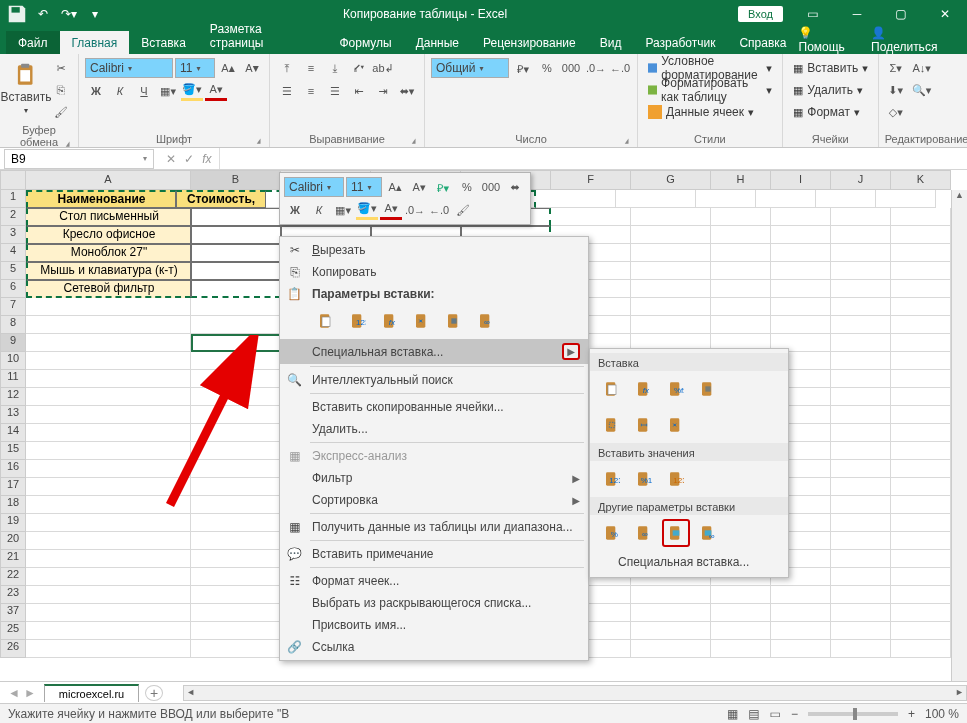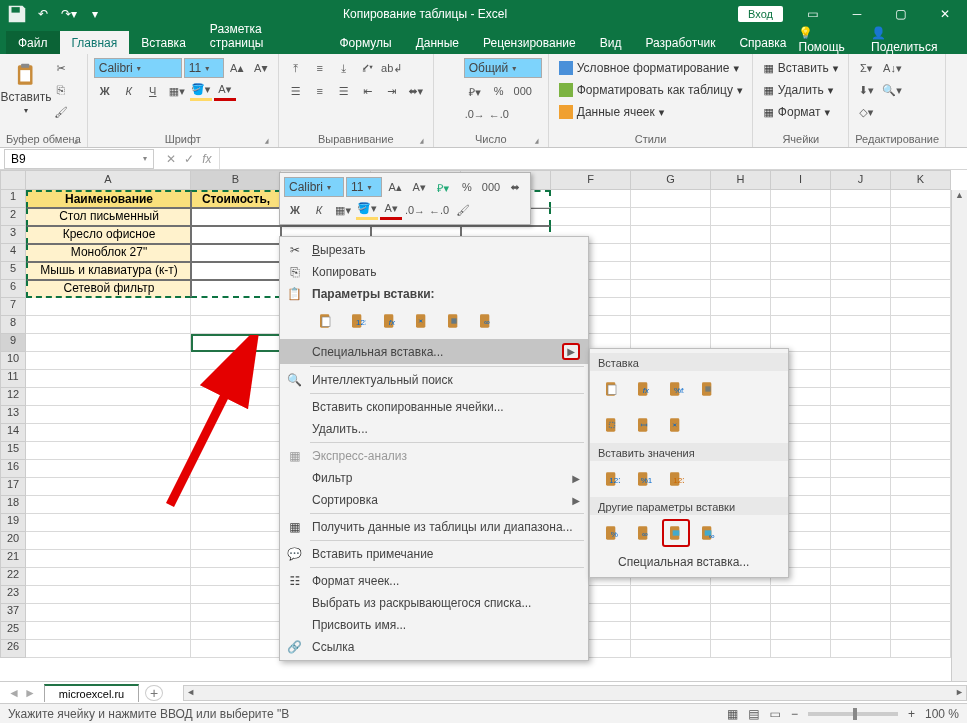--- a/index.html
+++ b/index.html
@@ -205,21 +205,21 @@
         <span class="smallbtn">☰</span>
         <span class="smallbtn">⇤</span>
         <span class="smallbtn">⇥</span>
         <span class="smallbtn">⬌▾</span>
       </div>
     </div>
     <div class="group-label group-dialog">Выравнивание</div>
   </div>
 
   <div class="group">
-    <div class="group-content" style="flex-direction:column;gap:3px;margin-left:24px;">
+    <div class="group-content" style="flex-direction:row;gap:3px;">
       <div class="combo" style="width:78px">
           <span>Общий</span>
           <span class="dd">▾</span>
         </div>
       <div class="btnrow">
         <span class="smallbtn">₽▾</span>
         <span class="smallbtn">%</span>
         <span class="smallbtn">000</span>
       </div>
       <div class="btnrow">
@@ -294,21 +294,21 @@
       <div class="colh" style="width: 80px;">F</div>
       <div class="colh" style="width: 80px;">G</div>
       <div class="colh" style="width: 60px;">H</div>
       <div class="colh" style="width: 60px;">I</div>
       <div class="colh" style="width: 60px;">J</div>
       <div class="colh" style="width: 60px;">K</div>
     </div>
   <div class="rows" id="rows">
       <div class="row">
         <div class="rowh">1</div>
-        <div class="cell hdr" style="width: 165px; border-top: 2px dashed rgb(13, 116, 66); border-left: 2px dashed rgb(13, 116, 66);">Наименование</div>
+        <div class="cell hdr" style="width: 150px; border-top: 2px dashed rgb(13, 116, 66); border-left: 2px dashed rgb(13, 116, 66);">Наименование</div>
         <div class="cell hdr" style="width: 90px; border-top: 2px dashed rgb(13, 116, 66);">Стоимость,</div>
         <div class="cell" style="width: 90px; border-top: 2px dashed rgb(13, 116, 66);"></div>
         <div class="cell" style="width: 90px; border-top: 2px dashed rgb(13, 116, 66);"></div>
         <div class="cell" style="width: 90px; border-right: 2px dashed rgb(13, 116, 66); border-top: 2px dashed rgb(13, 116, 66);"></div>
         <div class="cell" style="width: 80px;"></div>
         <div class="cell" style="width: 80px;"></div>
         <div class="cell" style="width: 60px;"></div>
         <div class="cell" style="width: 60px;"></div>
         <div class="cell" style="width: 60px;"></div>
         <div class="cell" style="width: 60px;"></div>

